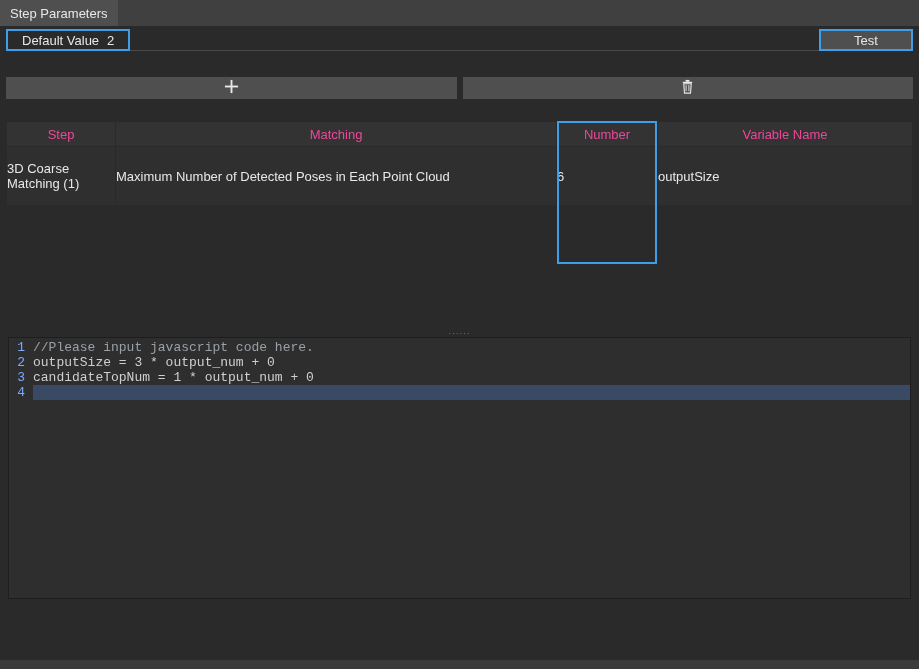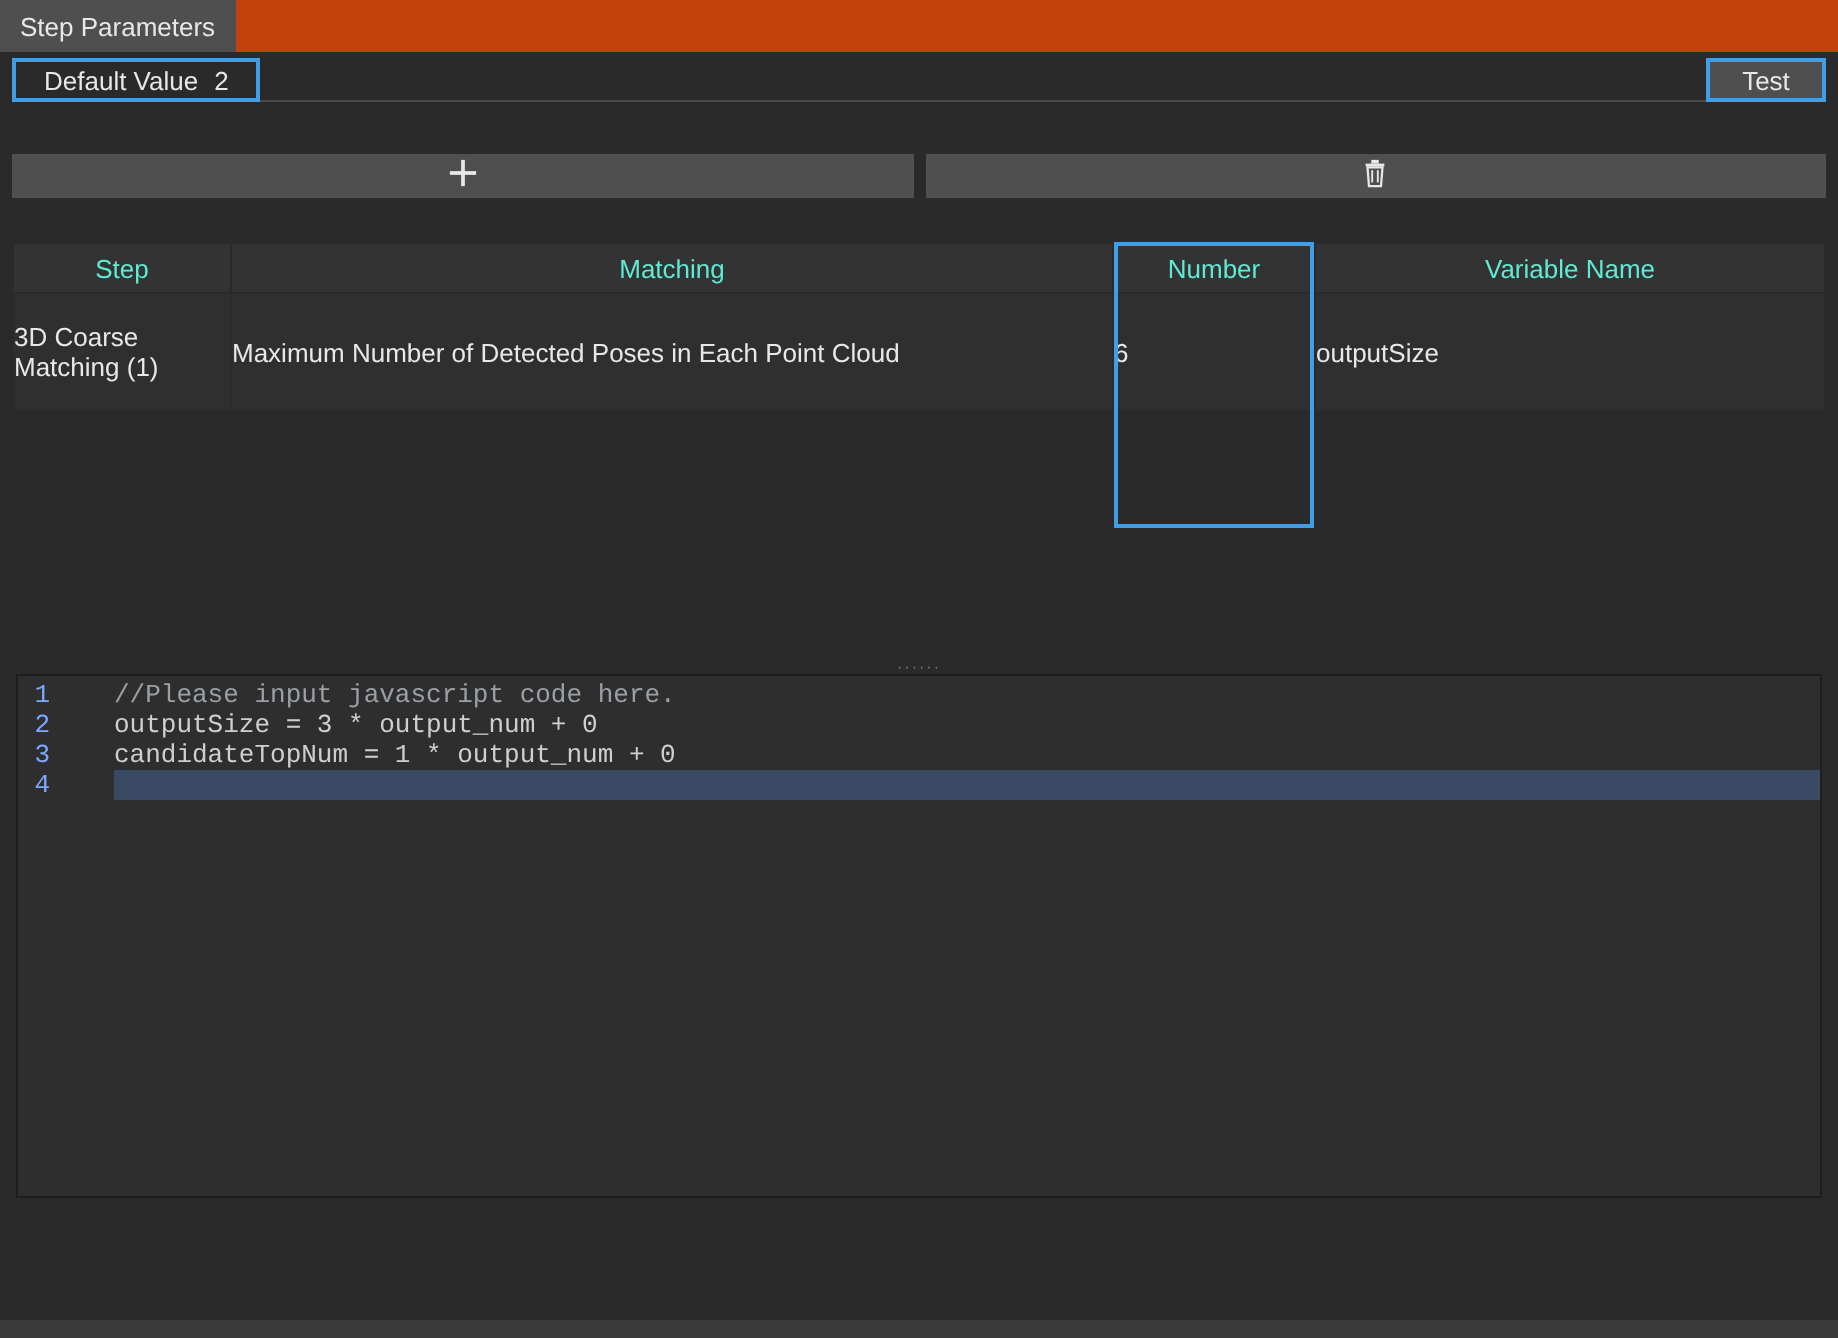--- a/index.html
+++ b/index.html
@@ -17,21 +17,21 @@
     height: 669px;
     background: #2a2a2a;
     position: relative;
   }
 
   
   .tabs {
     height: 26px;
     display: flex;
     align-items: stretch;
-    background: #c2410c;
+    background: #404040;
     padding: 0;
   }
   .tab {
     padding: 0 10px;
     display: flex;
     align-items: center;
     font-size: 13px;
     color: #e8e8e8;
     border: none;
     cursor: pointer;
@@ -60,21 +60,21 @@
   }
   .def-label { color: #e8e8e8; font-size: 13px; }
   .def-val { margin-left: 8px; color: #e8e8e8; font-size: 13px; }
   .def-input-area {
     flex: 1;
     margin-left: 0;
     background: #2a2a2a;
     border-bottom: 1px solid #4a4a4a;
   }
   .test-btn {
-    width: 60px;
+    width: 94px;
     display: flex;
     align-items: center;
     justify-content: center;
     background: #4f4f4f;
     color: #e8e8e8;
     border: 2px solid #3e9ee8;
     cursor: pointer;
     font-size: 13px;
   }
 
@@ -105,21 +105,21 @@
   .tbl {
     width: 100%;
     border-collapse: separate;
     border-spacing: 1px 1px;
     table-layout: fixed;
   }
   .tbl th {
     background: #333333;
     font-weight: normal;
     font-size: 13px;
-    color: #5eead4;
+    color: #ec4899;
     height: 24px;
     text-align: center;
   }
   .tbl td {
     background: #2f2f2f;
     font-size: 13px;
     color: #e8e8e8;
     text-align: left;
     height: 58px;
     vertical-align: middle;
@@ -176,21 +176,20 @@
     padding: 2px 4px 0 0;
     color: #7aa9ff;
     user-select: none;
     background: #2e2e2e;
   }
   .code {
     flex: 1;
     padding: 2px 0 0 4px;
     color: #cfcfcf;
     position: relative;
-    margin-left: 24px;
   }
   .code-line { white-space: pre; height: 15px; }
   .code-line.comment { color: #9aa0a6; }
   .code-line.sel {
     background: #3a4a64;
     width: 100%;
     height: 15px;
     display: block;
   }
 

